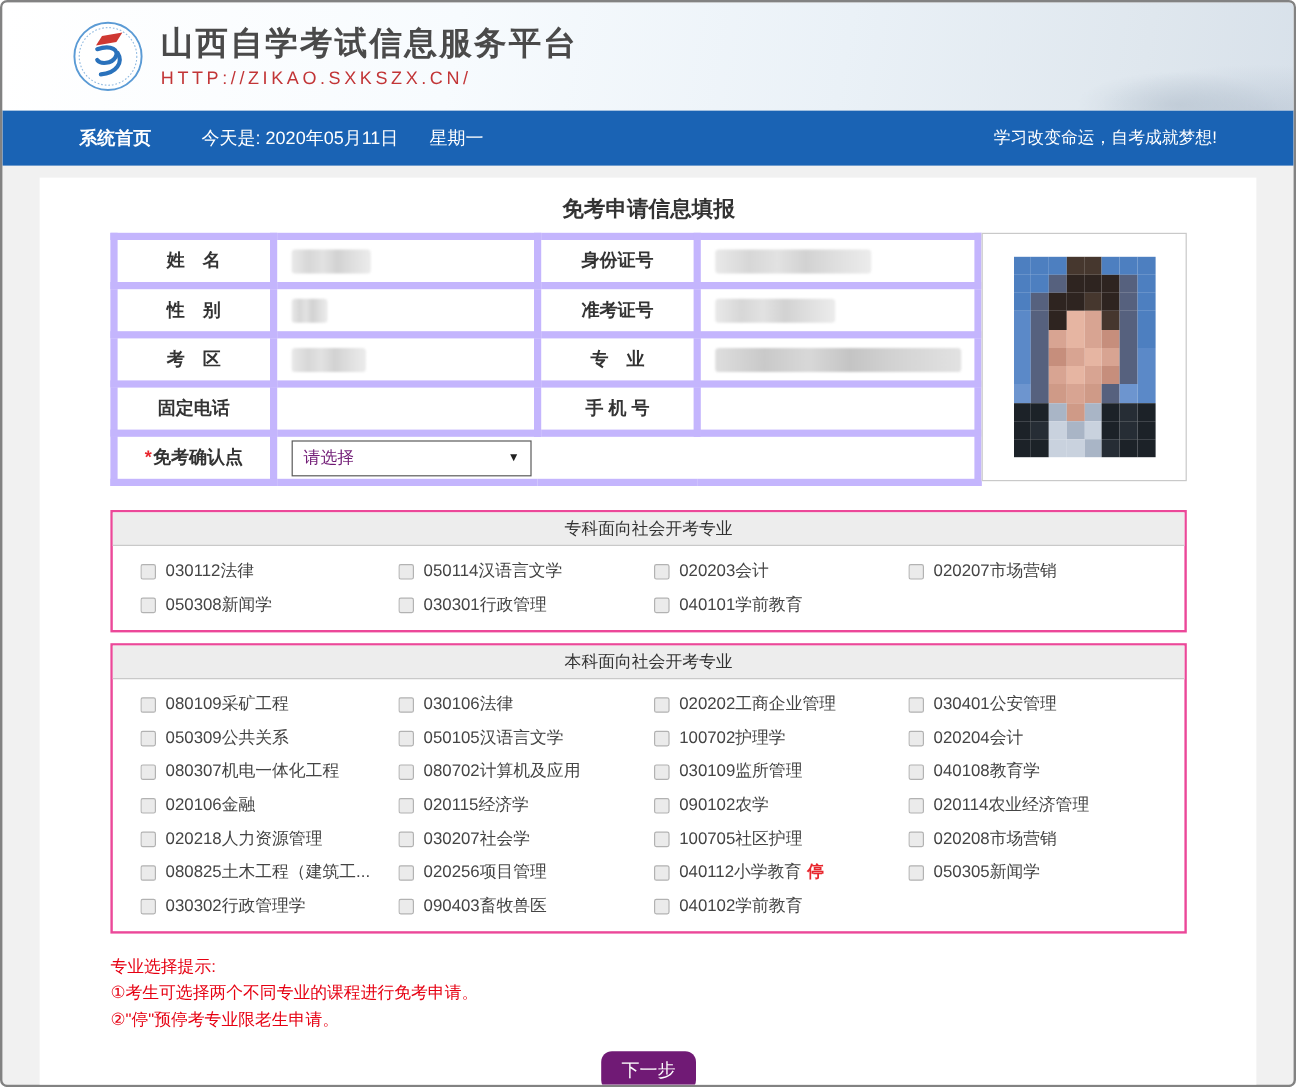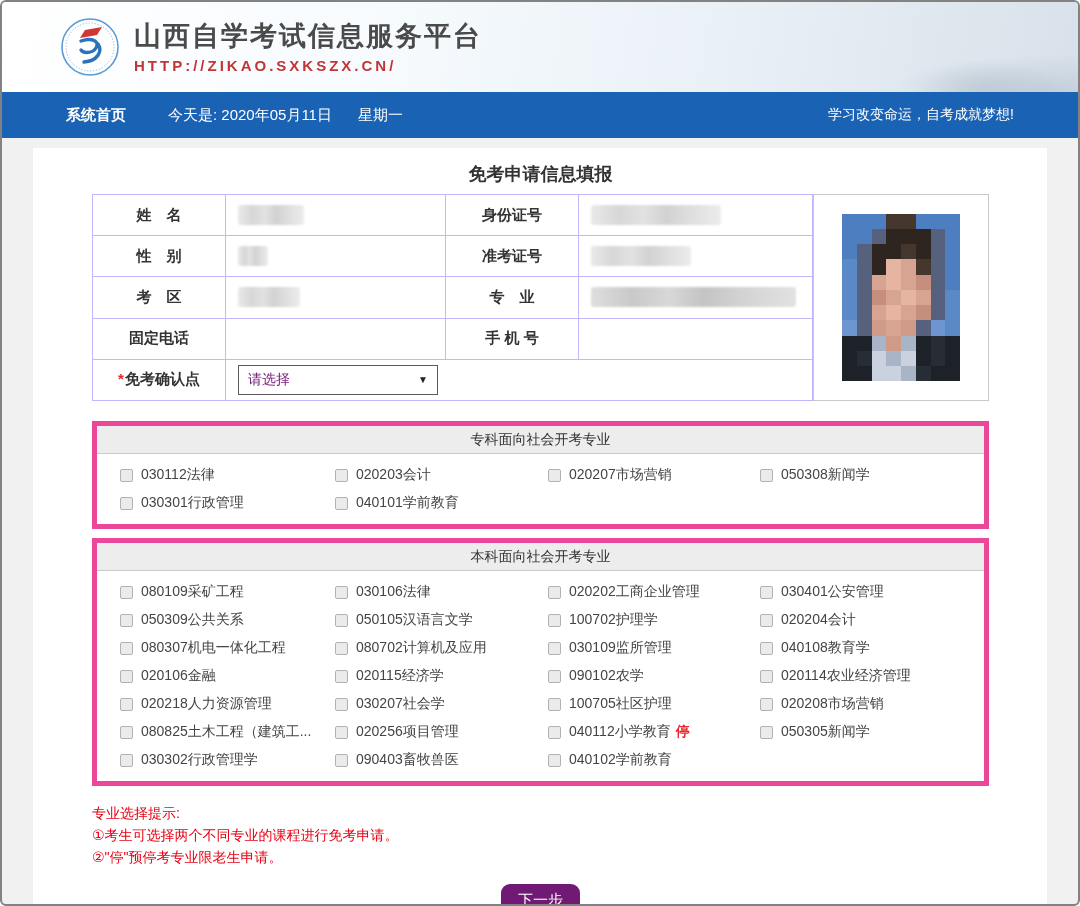--- a/index.html
+++ b/index.html
@@ -12,38 +12,38 @@
   
   .site-header { height:90px; background:linear-gradient(100deg,#ffffff 0%,#f7fbfe 35%,#eaf1f7 65%,#dfe7ee 88%,#d8e1ea 100%);
                  display:flex; align-items:center; padding-left:58px; position:relative; }
   .site-header::after { content:""; position:absolute; right:0; top:0; width:45%; height:100%;
                  background:radial-gradient(120px 40px at 80% 95%, rgba(160,175,190,.35), transparent 70%),
                             radial-gradient(200px 55px at 95% 100%, rgba(150,165,185,.30), transparent 70%);
                  pointer-events:none; }
   .logo { width:60px; height:60px; flex:0 0 auto; margin-right:14px; }
   .title-block { display:flex; flex-direction:column; }
   .site-title { font-size:27px; font-weight:bold; color:#4a4a4a; letter-spacing:2px; line-height:32px; }
-  .site-url { font-size:15px; font-weight:bold; color:#c23537; letter-spacing:3px; margin-top:5px; }
+  .site-url { font-size:15px; font-weight:normal; color:#c23537; letter-spacing:3px; margin-top:5px; }
 
   
   .nav-bar { height:46px; background:#1a63b4; display:flex; align-items:center;
              color:#fff; padding:0 64px; }
   .nav-home { font-size:15px; font-weight:bold; cursor:pointer; }
   .nav-date { font-size:15px; margin-left:42px;text-align:right; }
   .nav-week { font-size:15px; margin-left:26px; }
   .nav-slogan { font-size:14px; margin-left:auto; }
 
   
   .content-area { height:766px; overflow:hidden; }
   .card { width:1014px; margin:10px auto 0; background:#fff; padding:14px 58px 8px 59px; min-height:748px; }
   .page-title { font-size:18px; font-weight:bold; color:#333; text-align:center; margin-bottom:8px; }
 
   .info-row { display:flex; justify-content:space-between; }
   table.info { border-collapse:collapse; width:720px; table-layout:fixed; }
-  table.info td { border:1px solid #c4b5fd; height:41px; vertical-align:middle; background:#fff; }
+  table.info td { border:6px solid #c4b5fd; height:41px; vertical-align:middle; background:#fff; }
   td.lbl { width:133px; text-align:center; font-size:15px; font-weight:bold; color:#333; }
   td.val1 { width:220px; padding-left:12px; }
   td.val2 { width:234px; padding-left:12px; }
   .req { color:#e8262d; margin-right:1px; }
 
   .masked { height:20px; border-radius:3px; filter:blur(1px);
             background:linear-gradient(90deg,#e9e9e9 0%,#d7d7d7 22%,#e2e2e2 40%,#d2d2d2 58%,#dedede 76%,#ececec 100%); }
   .m-name { width:66px; } .m-sex { width:30px; } .m-dist { width:62px; }
   .m-id { width:130px; } .m-ticket { width:100px; }
   .m-major { width:205px; background:linear-gradient(90deg,#dedede 0%,#c9c9c9 20%,#d8d8d8 38%,#c4c4c4 55%,#d2d2d2 72%,#e2e2e2 100%); }
@@ -53,21 +53,21 @@
                 padding:0 9px; cursor:pointer; }
   .select-value { font-size:14px; color:#701a75; }
   .select-arrow { font-size:10px; color:#222; }
 
   .photo-box { width:176px; height:207px; border:1px solid #c9c9c9; background:#fff;
                display:flex; align-items:center; justify-content:center; }
   .photo-mosaic { width:118px; height:168px; display:grid;
                   grid-template-columns:repeat(8,1fr); grid-template-rows:repeat(11,1fr); }
 
   
-  .section { border:5px solid #ec4899; margin-top:20px; background:#fff; }
+  .section { border:2px solid #ec4899; margin-top:20px; background:#fff; }
   .section + .section { margin-top:9px; }
   .section-header { height:28px; line-height:27px; background:#ededed; border-bottom:1px solid #c9c9c9;
                     text-align:center; font-size:14px; color:#333; }
   .section-body { padding:7px 0 7px 23px; display:grid; grid-template-columns:215px 213px 212px 1fr; }
   .major-item { height:28px; display:flex; align-items:center; font-size:14px; color:#444;
                 white-space:nowrap; overflow:hidden; }
   .cb { width:13px; height:13px; border:1px solid #b2b2b2; border-radius:2px; background:#ebebeb;
         margin-right:8px; flex:0 0 auto; cursor:pointer; }
   .stop-flag { color:#e8262d; font-weight:bold; margin-left:5px; }
 
@@ -256,20 +256,25 @@
       <div class="section">
         <div class="section-header">专科面向社会开考专业</div>
         <div class="section-body">
 
             <div class="major-item">
               <span class="cb"></span>
               <span>030112法律</span>
 
             </div>
 
+            <div class="major-item">
+              <span class="cb"></span>
+              <span>050114汉语言文学</span>
+
+            </div>
 
             <div class="major-item">
               <span class="cb"></span>
               <span>020203会计</span>
 
             </div>
 
             <div class="major-item">
               <span class="cb"></span>
               <span>020207市场营销</span>

